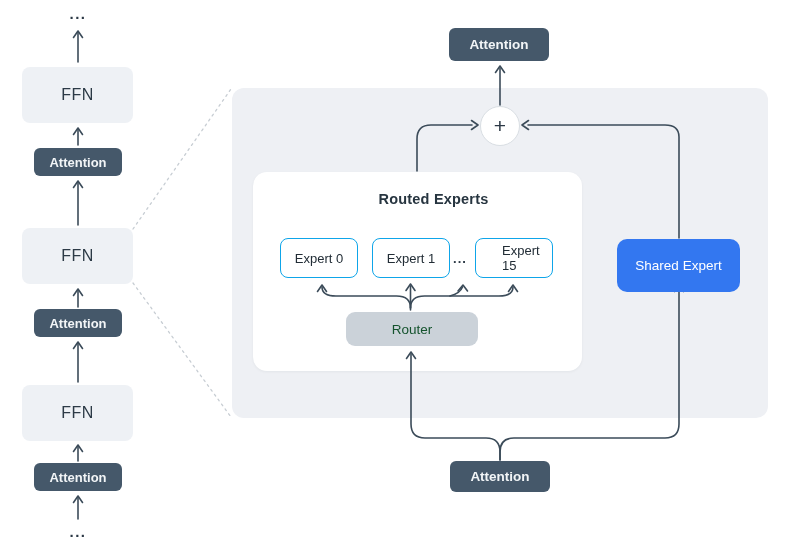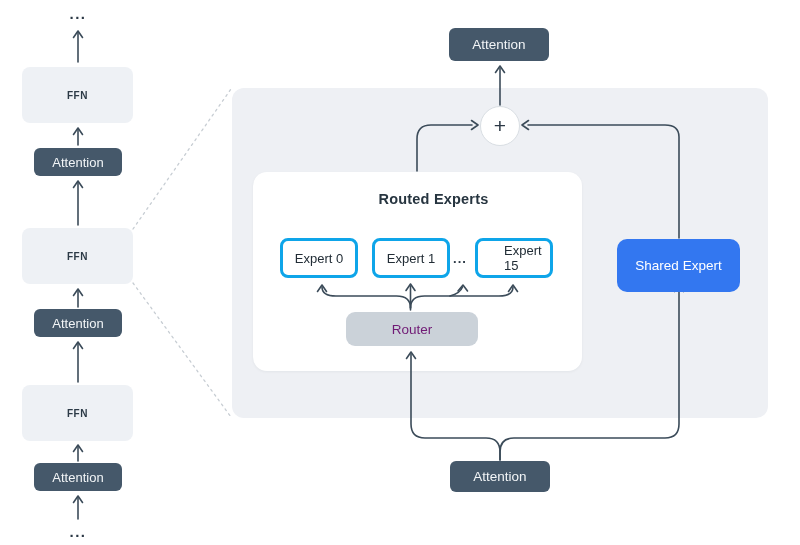--- a/index.html
+++ b/index.html
@@ -22,43 +22,43 @@
   .moe-title{
     left:255px;top:104px;
     font-size:15.5px;font-weight:700;color:#2a3440;letter-spacing:.2px;
   }
   .routed-title{
     left:253px;top:191px;width:361px;text-align:center;
     font-size:14.5px;font-weight:600;color:#273540;letter-spacing:.2px;
   }
   .expert{
     top:238px;width:78px;height:40px;
-    background:#ffffff;border:3px solid #0ea5e9;border-radius:8px;
+    background:#ffffff;border:1px solid #0ea5e9;border-radius:8px;
     font-size:13px;color:#222d36;font-weight:500;
   }
   .router{
     left:346px;top:312px;width:132px;height:34px;
     background:var(--router,#cbd2d9);border-radius:9px;
-    font-size:13.5px;color:#701a75;font-weight:500;
+    font-size:13.5px;color:#14532d;font-weight:500;
   }
   .shared{
     left:617px;top:239px;width:123px;height:53px;
     background:var(--accent,#3377f0);border-radius:10px;
     font-size:13.5px;color:#ffffff;font-weight:500;
   }
   .attn{
     background:var(--attention,#45586a);border-radius:6px;
-    color:#f2f5f7;font-size:13.5px;font-weight:400;
+    color:#f2f5f7;font-size:13.5px;font-weight:700;
   }
   .attn-top{left:449px;top:28px;width:100px;height:33px;}
   .attn-bottom{left:450px;top:461px;width:100px;height:31px;}
   .ffn{
     left:22px;width:111px;height:56px;
     background:var(--ffn,#eef1f5);border-radius:8px;
-    font-size:10px;color:#2c3a46;font-weight:700;letter-spacing:.5px;
+    font-size:16px;color:#2c3a46;font-weight:400;letter-spacing:.5px;
   }
   .attn-left{left:34px;width:88px;height:28px;font-size:13px;}
   .plus-circle{
     left:480px;top:106px;width:40px;height:40px;border-radius:50%;
     background:#ffffff;border:1px solid #d9dee3;
     font-size:21px;color:#2b3845;font-weight:400;line-height:1;
   }
   .dots{
     font-size:15px;font-weight:700;color:#2b3845;letter-spacing:1.5px;
     line-height:1;height:20px;width:28px;

